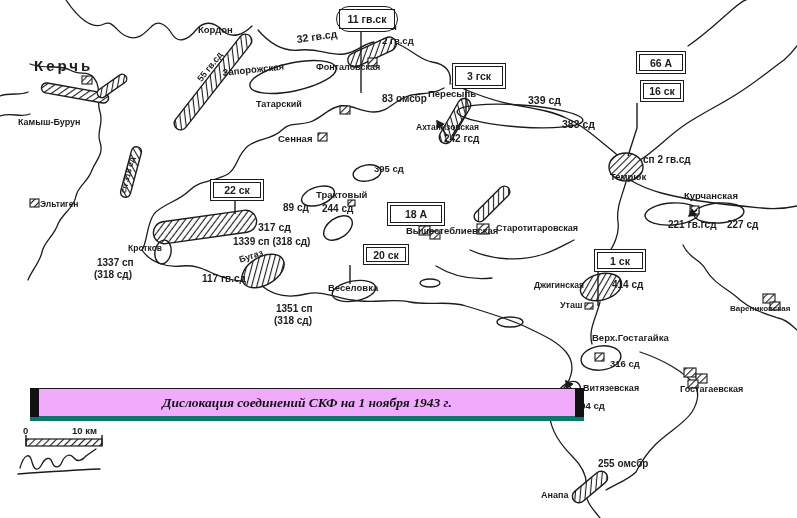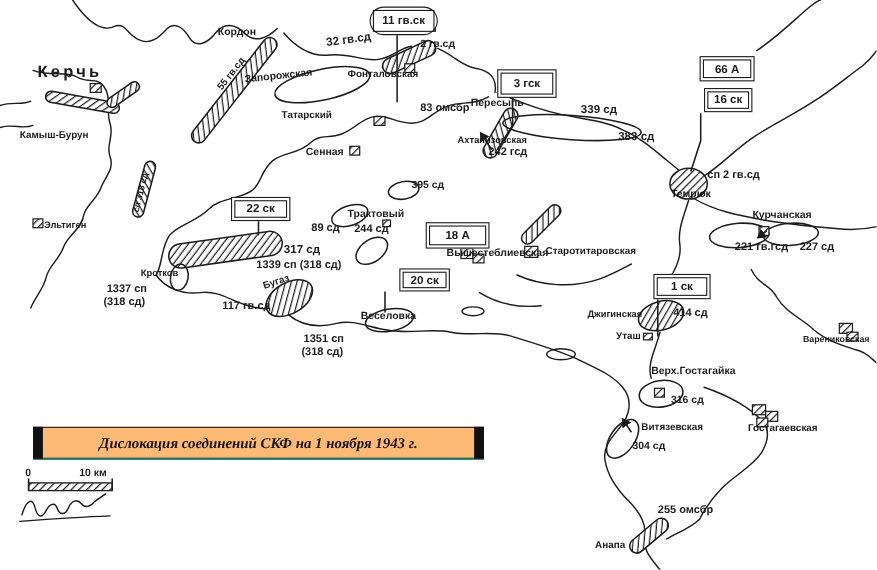--- a/index.html
+++ b/index.html
@@ -7,22 +7,22 @@
        font-family:"Liberation Sans",sans-serif;color:#1c1c1c;}
   #base{position:absolute;left:0;top:0;}
   #labels{position:absolute;left:0;top:0;width:797px;height:518px;pointer-events:none;}
   .lbl{position:absolute;font-weight:700;white-space:nowrap;transform-origin:left top;
        color:#1c1c1c;line-height:1;}
   .lbl.place{font-weight:700;}
   .lbl.major{letter-spacing:3px;}
   .hq{position:absolute;background:#fff;border:1.6px solid #1c1c1c;padding:2px;box-sizing:border-box;}
   .hq-in{border:1.4px solid #1c1c1c;width:100%;height:100%;display:flex;align-items:center;
          justify-content:center;font-weight:700;font-size:10.5px;box-sizing:border-box;}
-  #caption-box{position:absolute;left:30px;top:388px;width:410px;height:27px;background:#fdba74;
-       border-top:1px solid #1c1c1c;border-bottom:2px solid #0f766e;display:flex;align-items:center;
+  #caption-box{position:absolute;left:30px;top:388px;width:554px;height:27px;background:#f0abfc;
+       border-top:1px solid #1c1c1c;border-bottom:5px solid #0f766e;display:flex;align-items:center;
        justify-content:center;}
   #caption-box:before,#caption-box:after{content:"";position:absolute;top:-1px;bottom:-1px;width:9px;background:#111;}
   #caption-box:before{left:0;} #caption-box:after{right:0;}
   #caption-text{font-family:"Liberation Serif",serif;font-style:italic;font-weight:600;
        font-size:13.5px;color:#111;}
   .scale-num{position:absolute;font-size:9.5px;font-weight:700;}
 </style>
 </head>
 <body>
 

